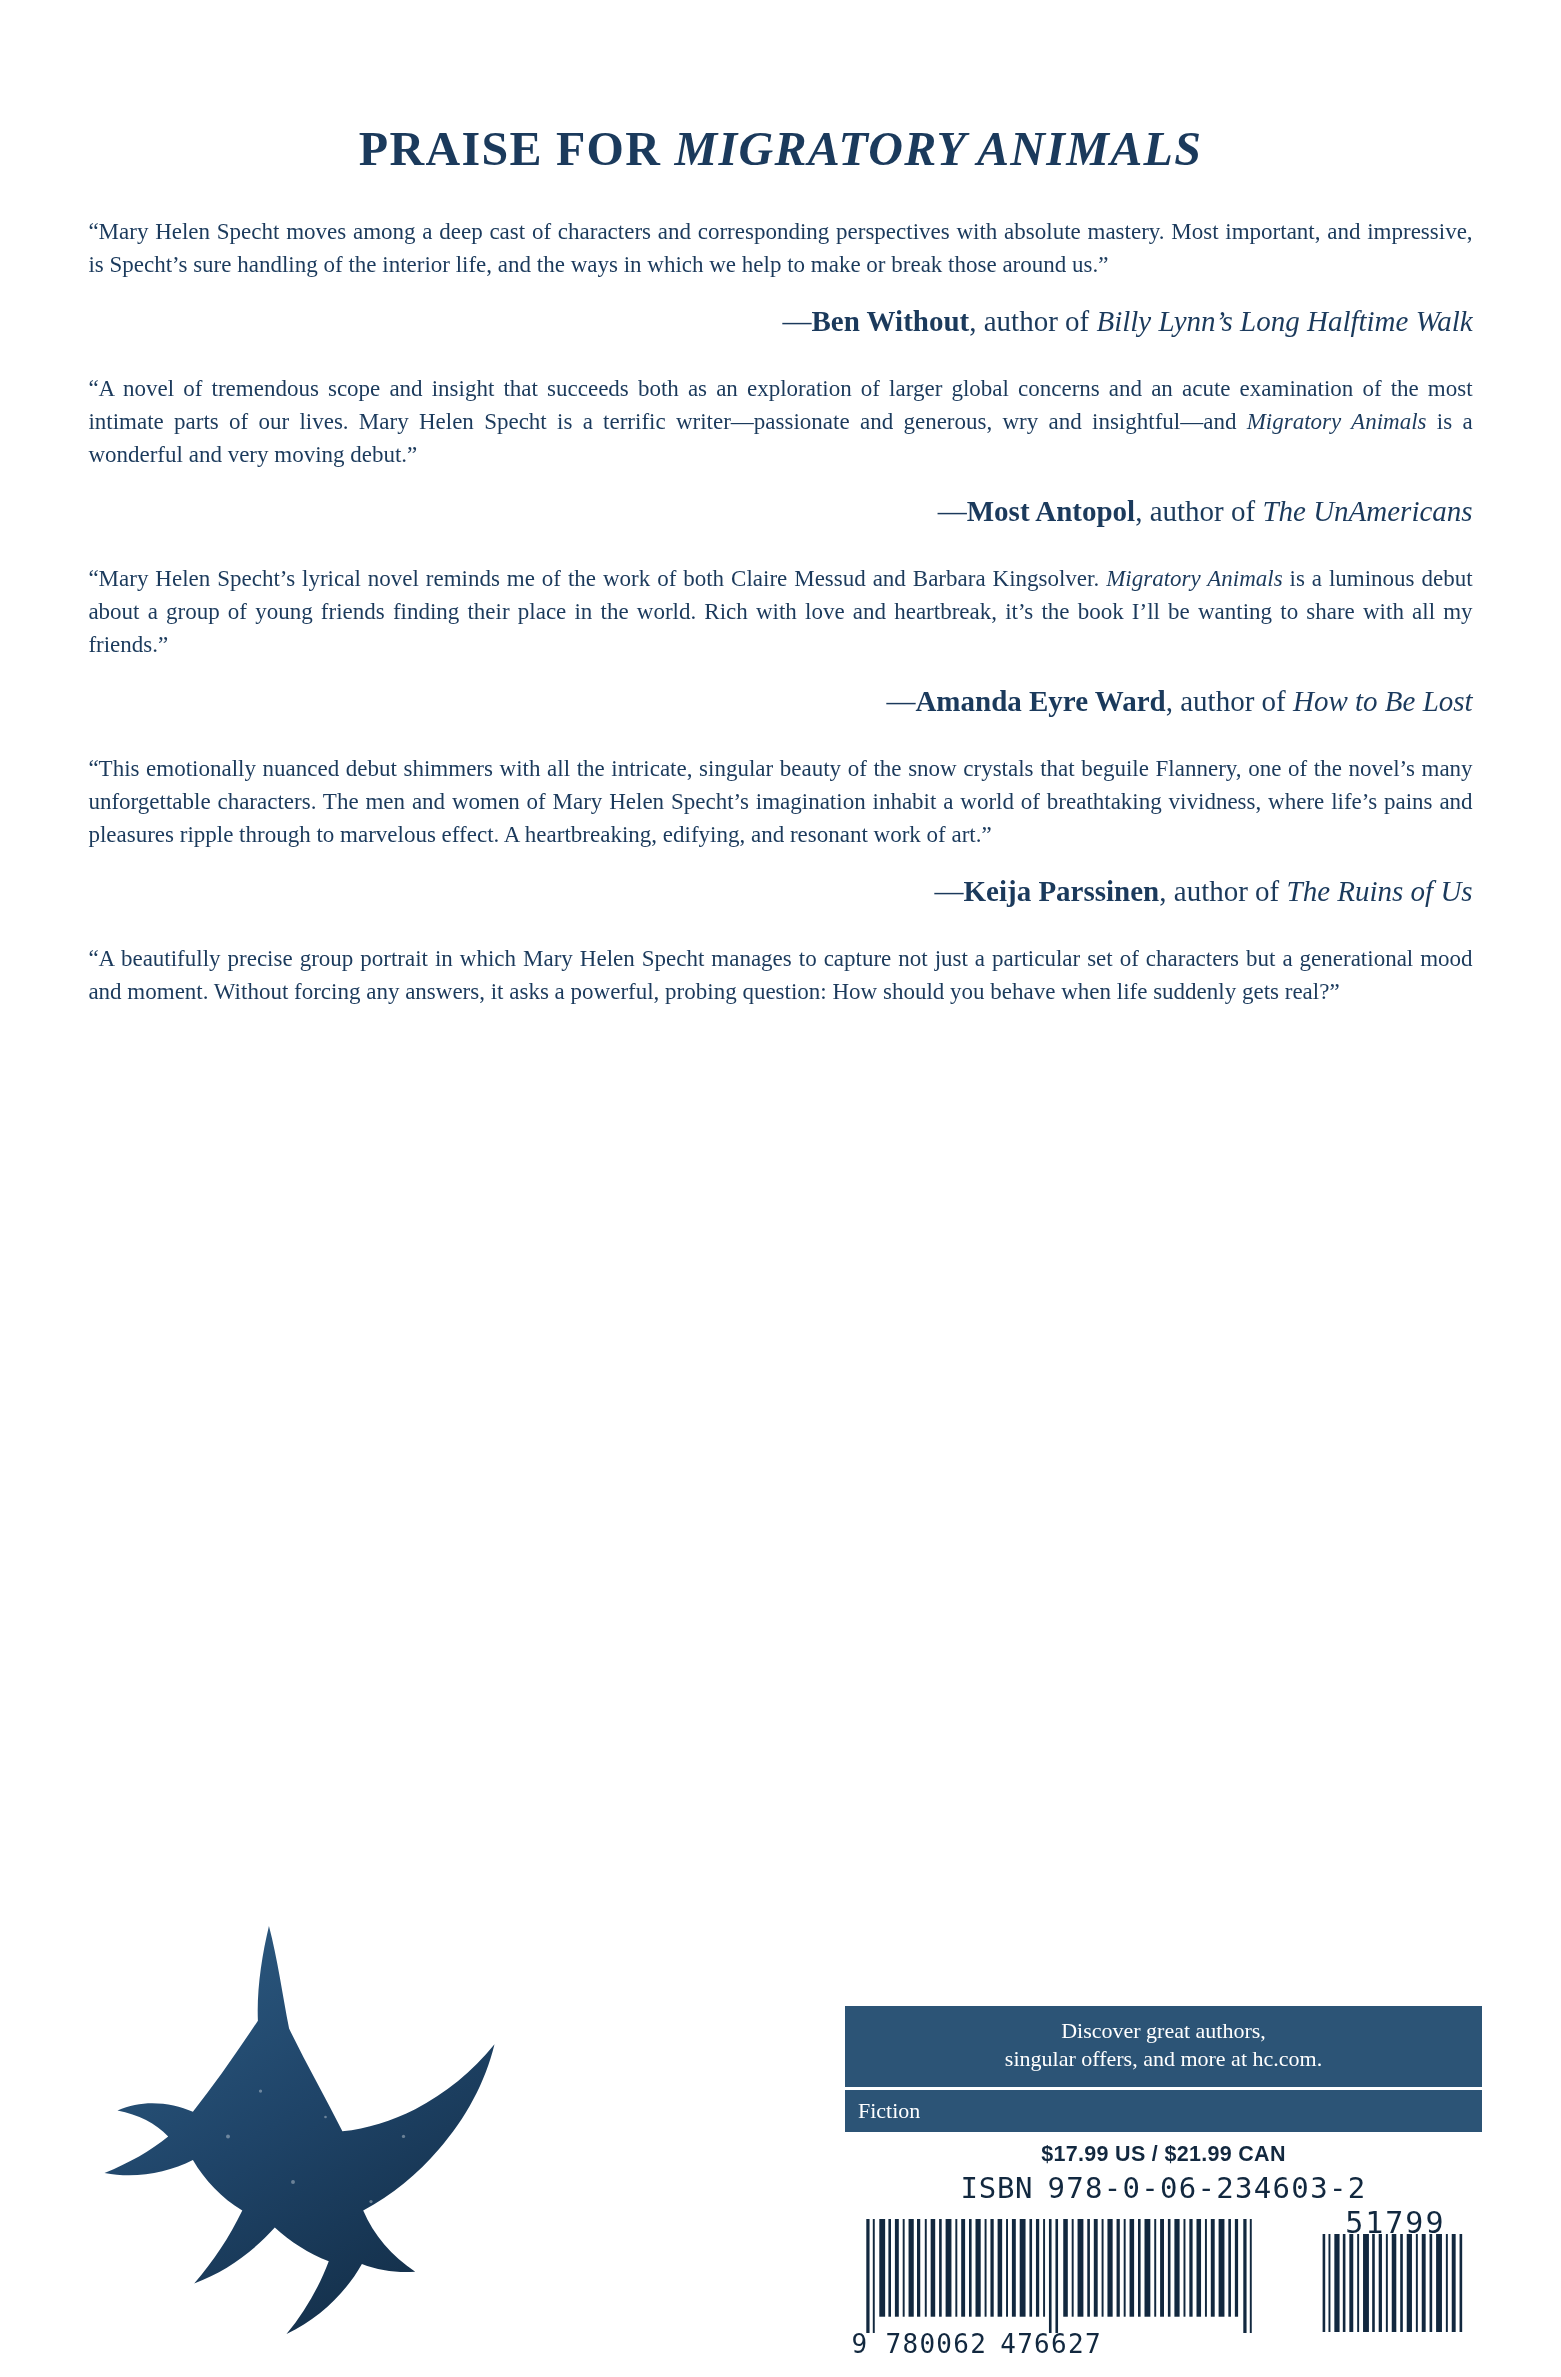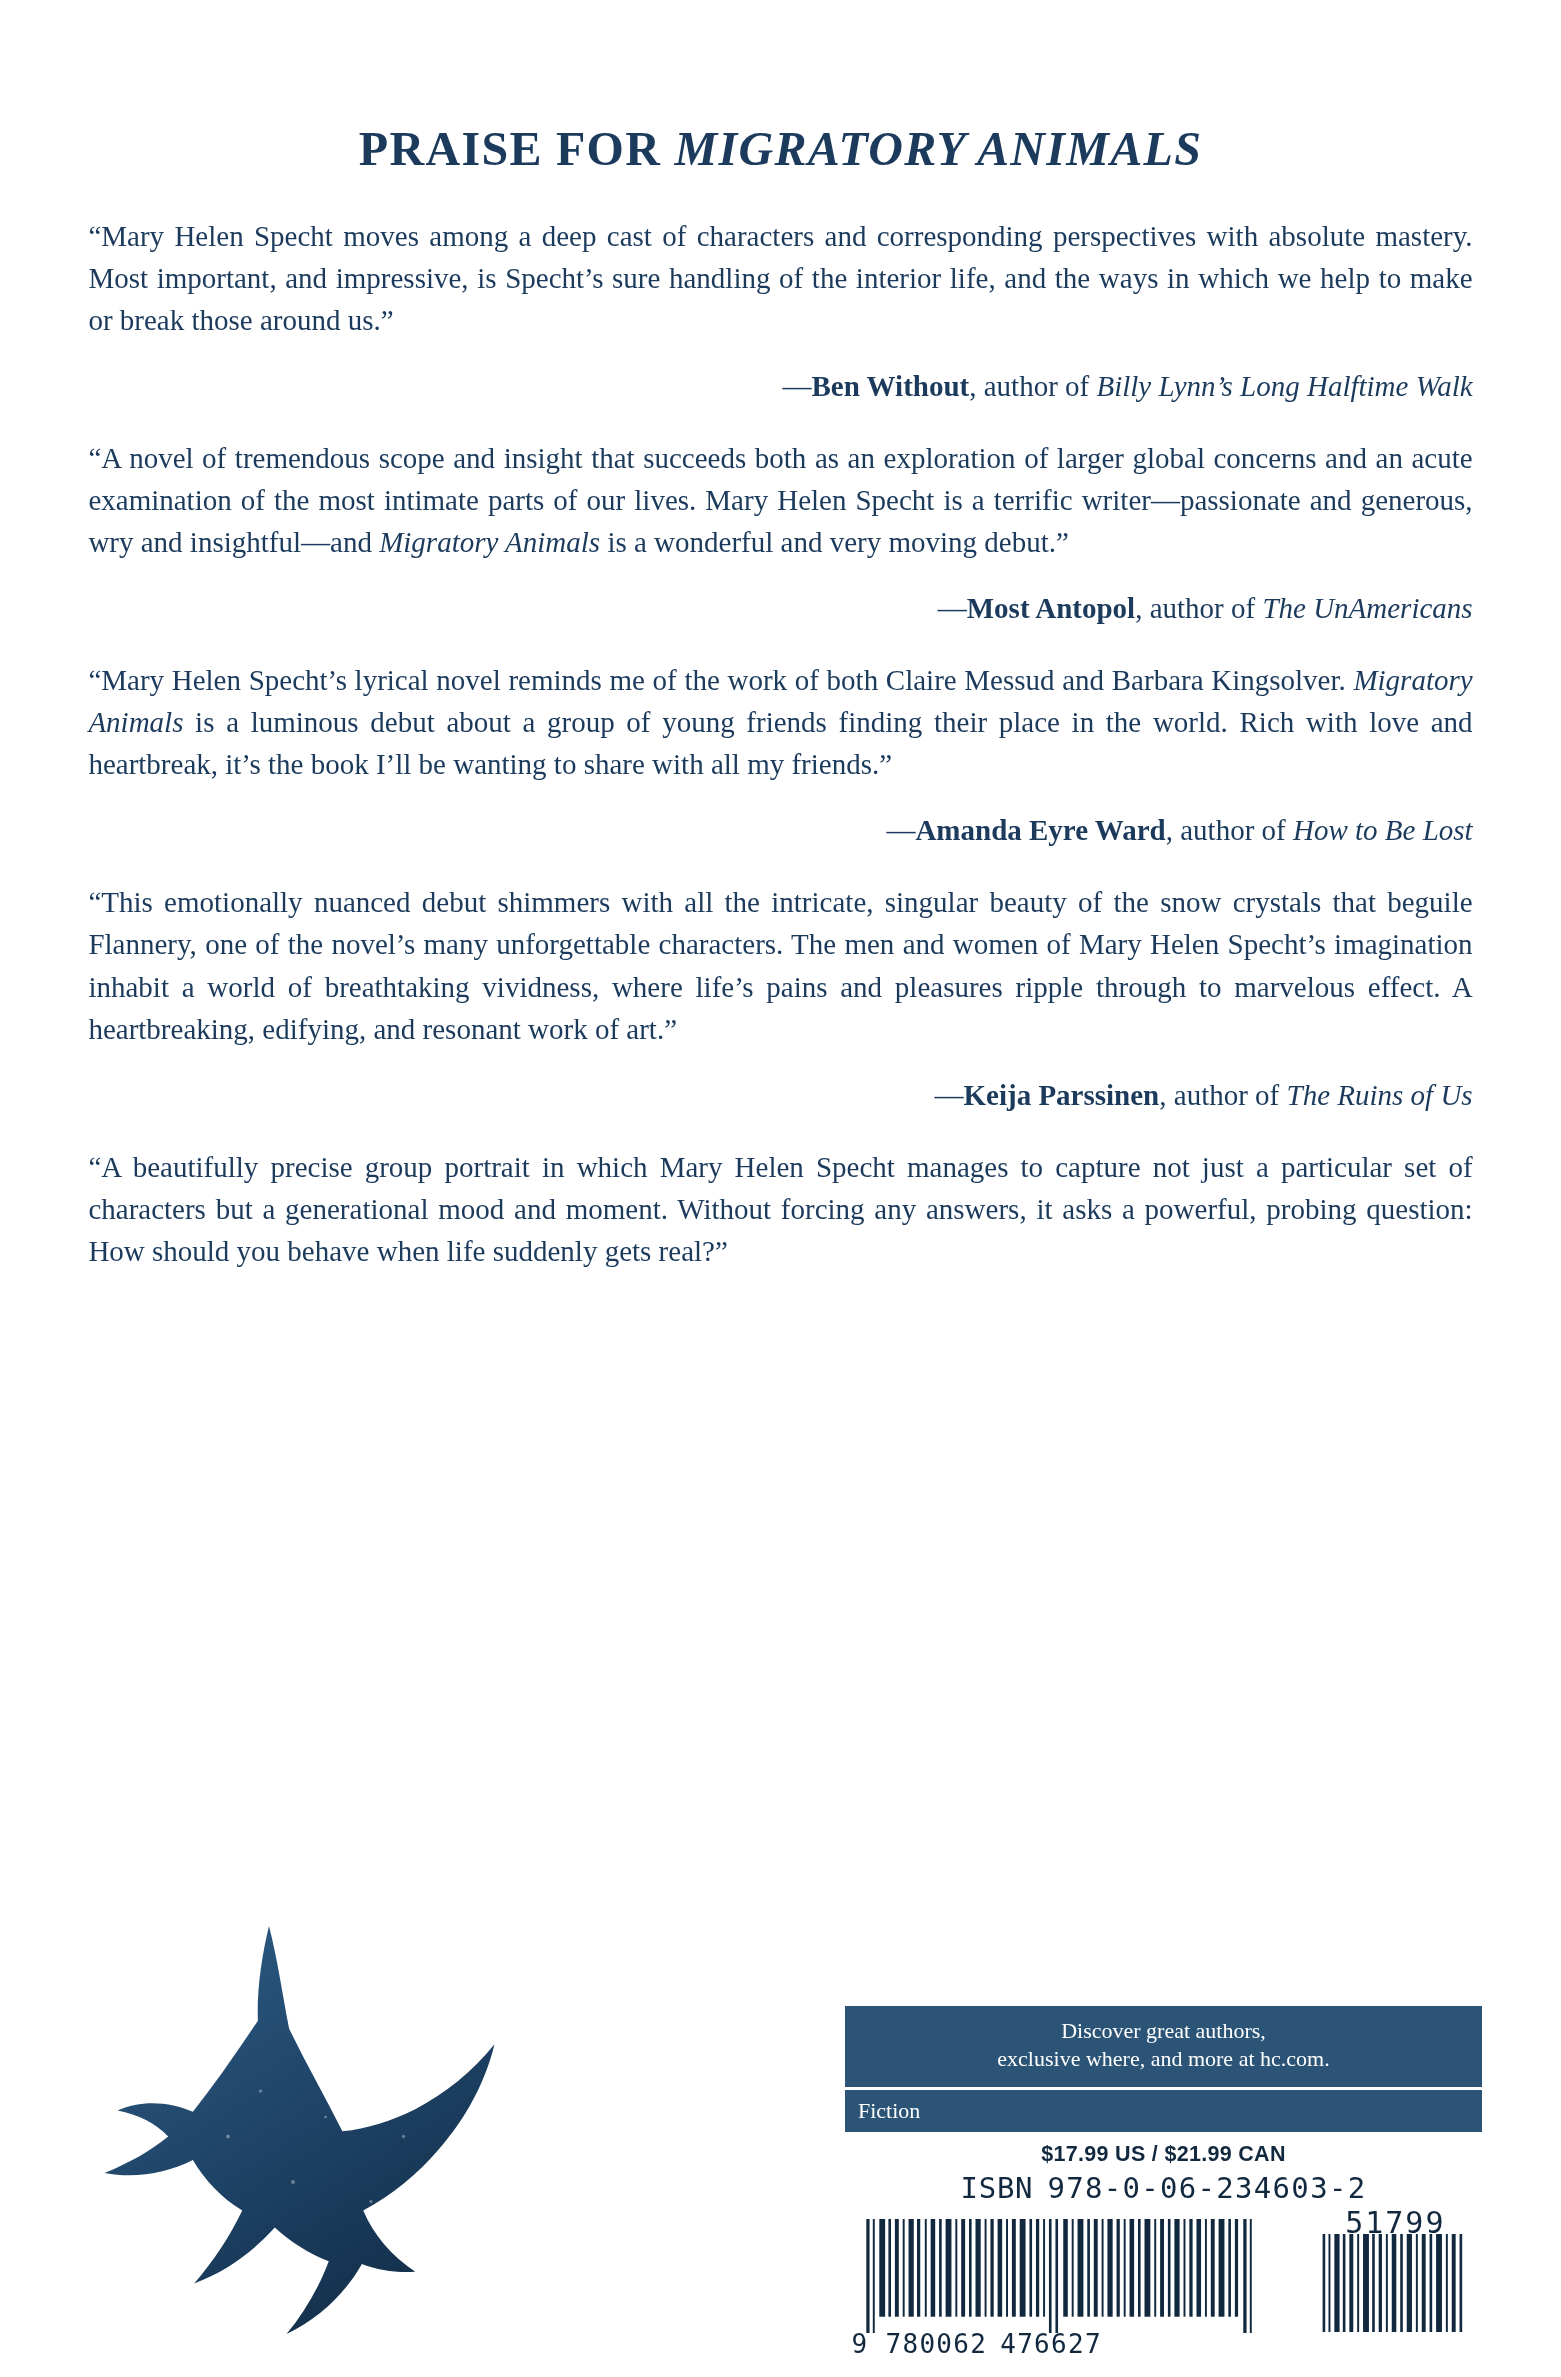--- a/index.html
+++ b/index.html
@@ -33,21 +33,21 @@
   .praise-title .italic {
     font-style: italic;
   }
   .blurbs {
     margin: 0 10.4px;
   }
   .blurb {
     margin-bottom: 34px;
   }
   .blurb-text {
-    font-size: 29px;
+    font-size: 23px;
     line-height: 1.45;
     text-align: justify;
     color: #1b3a5c;
     font-family: "Liberation Serif", serif;
   }
   .blurb-text .it {
     font-style: italic;
   }
   .attrib {
     font-size: 29px;
@@ -229,21 +229,21 @@
         <circle cx="470" cy="330" r="2.5"></circle>
           <circle cx="220" cy="180" r="2"></circle>
       </g>
     </svg>
   </div>
 
   <div class="barcode-block">
 
     <div class="hc-banner">
       <div>Discover great authors,</div>
-      <div>exclusive where, and more at hc.com.</div>
+      <div>singular offers, and more at hc.com.</div>
     </div>
 
     <div class="genre-bar">Fiction</div>
 
     <div class="price-line">$17.99 US / $21.99 CAN</div>
 
     <div class="isbn-line">
       <span class="word">ISBN</span><span>978-0-06-234603-2</span>
     </div>
 

